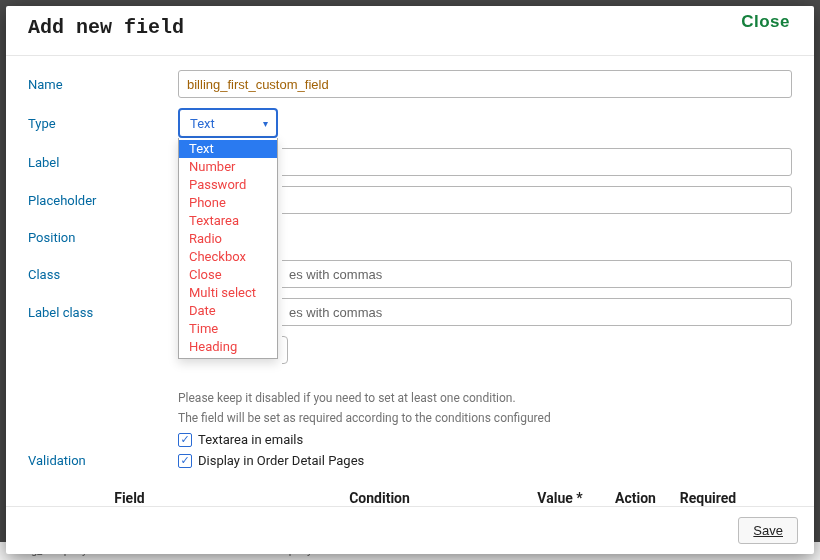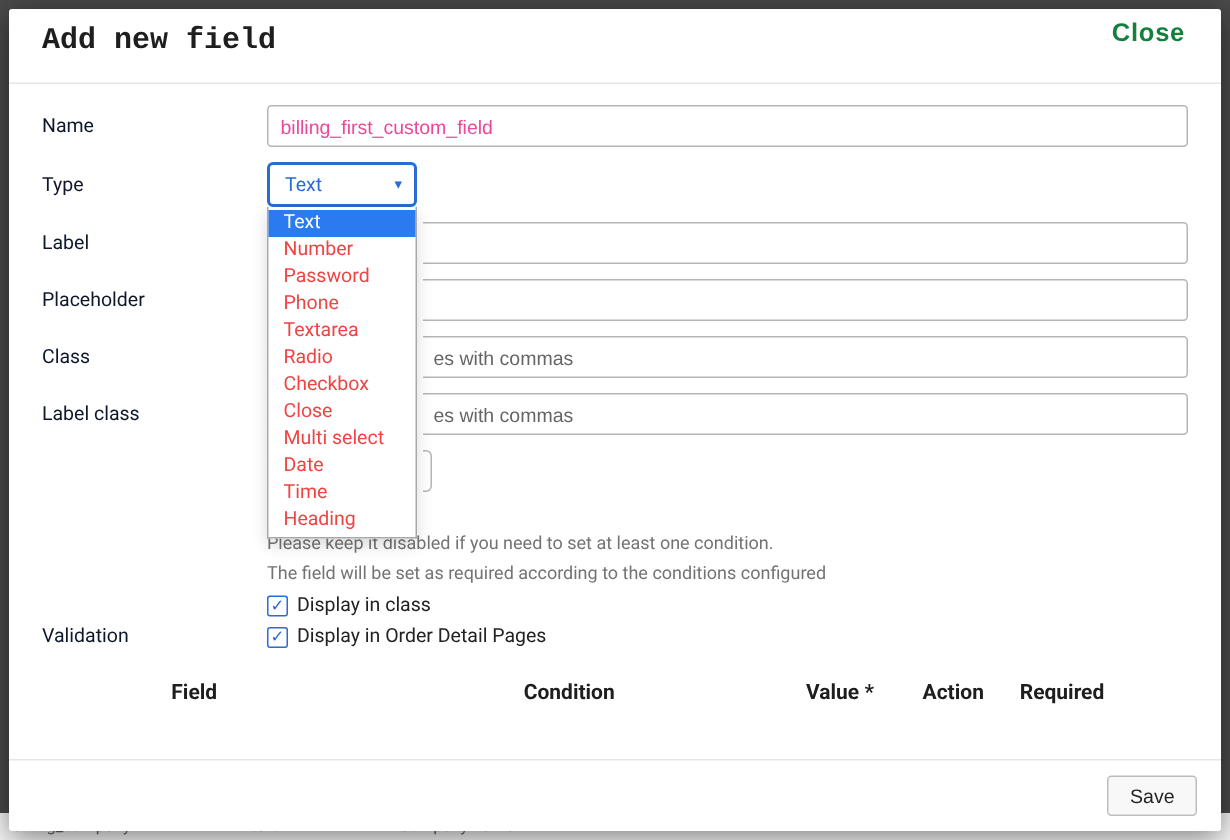--- a/index.html
+++ b/index.html
@@ -66,36 +66,36 @@
 
   .form-row {
     display:flex;
     align-items:center;
     margin-bottom:10px;
     min-height:26px;
   }
   .form-row .lbl {
     width:150px;
     flex:0 0 150px;
-    color:#0f172a;
+    color:#0369a1;
     font-size:13px;
   }
   .form-row .ctrl {
     flex:1;
     position:relative;
   }
 
   input[type=text].full, .fake-input {
     width:100%;
     height:28px;
     border:1px solid #b5b5b5;
     border-radius:3px;
     padding:4px 8px;
     font-size:13px;
-    color:#ec4899;
+    color:#a16207;
     background:#fff;
   }
   .fake-input::placeholder, input::placeholder { color:#666; }
 
   .select-box {
     display:inline-flex;
     align-items:center;
     justify-content:space-between;
     height:30px;
     min-width:100px;
@@ -194,20 +194,21 @@
     justify-content:flex-end;
   }
   .btn {
     border:1px solid #bdbdbd;
     background:#f8f8f8;
     padding:5px 14px;
     border-radius:3px;
     font-size:13px;
     cursor:pointer;
     color:#222;
+    text-decoration:underline;
   }
   
   .mask {
     position:absolute;
     left:0; top:0;
     width:104px; height:100%;
     background:#fff;
   }
 </style>
 </head>
@@ -269,20 +270,24 @@
     </div>
 
     <div class="form-row">
       <div class="lbl">Placeholder</div>
       <div class="ctrl" style="position:relative;">
         <input type="text" class="full" style="">
         <div class="mask"></div>
       </div>
     </div>
 
+    <div class="form-row">
+      <div class="lbl">Position</div>
+      <div class="ctrl"></div>
+    </div>
 
     <div class="form-row">
       <div class="lbl">Class</div>
       <div class="ctrl" style="position:relative;">
         <input type="text" class="full" style="padding-left: 110px;" placeholder="es with commas">
         <div class="mask"></div>
       </div>
     </div>
 
     <div class="form-row">
@@ -301,21 +306,21 @@
             <span></span>
             <span class="chev">▾</span>
           </div>
           <div class="mask" style="width:104px;"></div>
         </div>
         <div class="hint" style="margin-top:26px;">Please keep it disabled if you need to set at least one condition.</div>
         <div class="hint">The field will be set as required according to the conditions configured</div>
 
         <div class="chk-row">
           <span class="chk">✓</span>
-          <span>Display in class</span>
+          <span>Textarea in emails</span>
         </div>
         <div class="chk-row">
           <span class="chk">✓</span>
           <span>Display in Order Detail Pages</span>
         </div>
       </div>
     </div>
 
     <div class="cond-wrap">
       <div class="cond-head">

